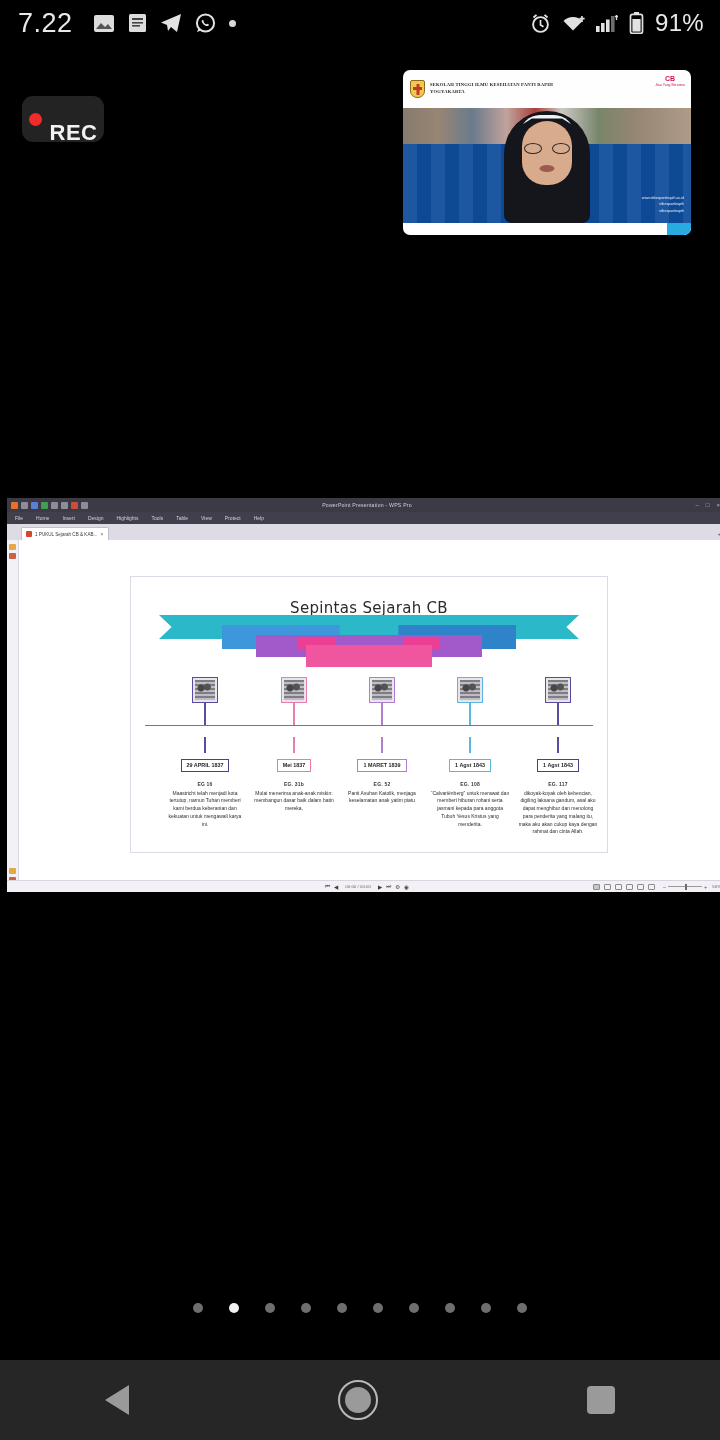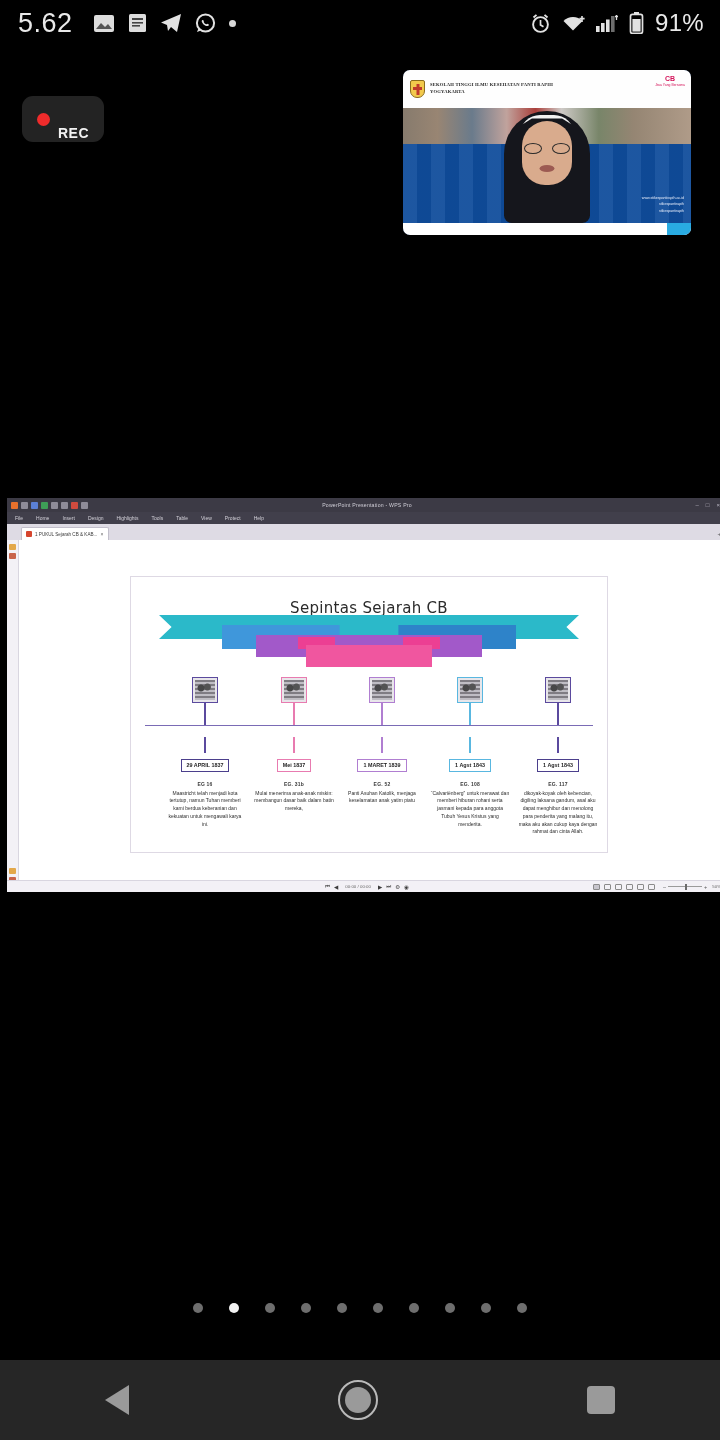--- a/index.html
+++ b/index.html
@@ -24,21 +24,21 @@
   .dot-ico { width: 7px; height: 7px; border-radius: 50%; background: #d8d8d8; display:inline-block; }
 
   
   .rec-badge {
     position: absolute; left: 22px; top: 96px;
     width: 82px; height: 46px; border-radius: 11px;
     background: #232323;
     display: flex; align-items: center; justify-content: center; gap: 8px;
   }
   .rec-dot { width: 13px; height: 13px; border-radius: 50%; background: #ef2b2b; }
-  .rec-text { color: #f2f2f2; font-size: 14px; font-weight: 600; letter-spacing: .5px; margin-top: 27px; }
+  .rec-text { color: #f2f2f2; font-size: 22px; font-weight: 600; letter-spacing: .5px; margin-top: 27px; }
 
   
   .video-tile {
     position: absolute; left: 403px; top: 70px; width: 288px; height: 165px;
     border-radius: 7px; overflow: hidden; background: #0b2a5b;
   }
   .vt-header {
     position: absolute; top: 0; left: 0; right: 0; height: 38px; background: #fefefe;
     display: flex; align-items: center;
   }
@@ -319,21 +319,21 @@
   }
   .nav-home i { width: 26px; height: 26px; border-radius: 50%; background: #9a9a9a; display:block; }
   .nav-recent { width: 28px; height: 28px; border-radius: 4px; background: #9a9a9a; }
 </style>
 </head>
 <body>
 
 <div class="phone">
 
   <div class="statusbar">
-    <div class="sb-clock">5.62</div>
+    <div class="sb-clock">7.22</div>
     <div class="sb-left-icons">
       <span class="ico">
         <svg width="22" height="19" viewBox="0 0 22 19">
             <rect x="1" y="1" width="20" height="17" rx="2" fill="#ddd"></rect>
             <path d="M3 15l5-6 4 4 3-3 4 5z" fill="#555"></path>
           </svg>
       </span>
       <span class="ico">
         <svg width="19" height="20" viewBox="0 0 19 20">
             <rect x="1" y="1" width="17" height="18" rx="1.5" fill="#ddd"></rect>

